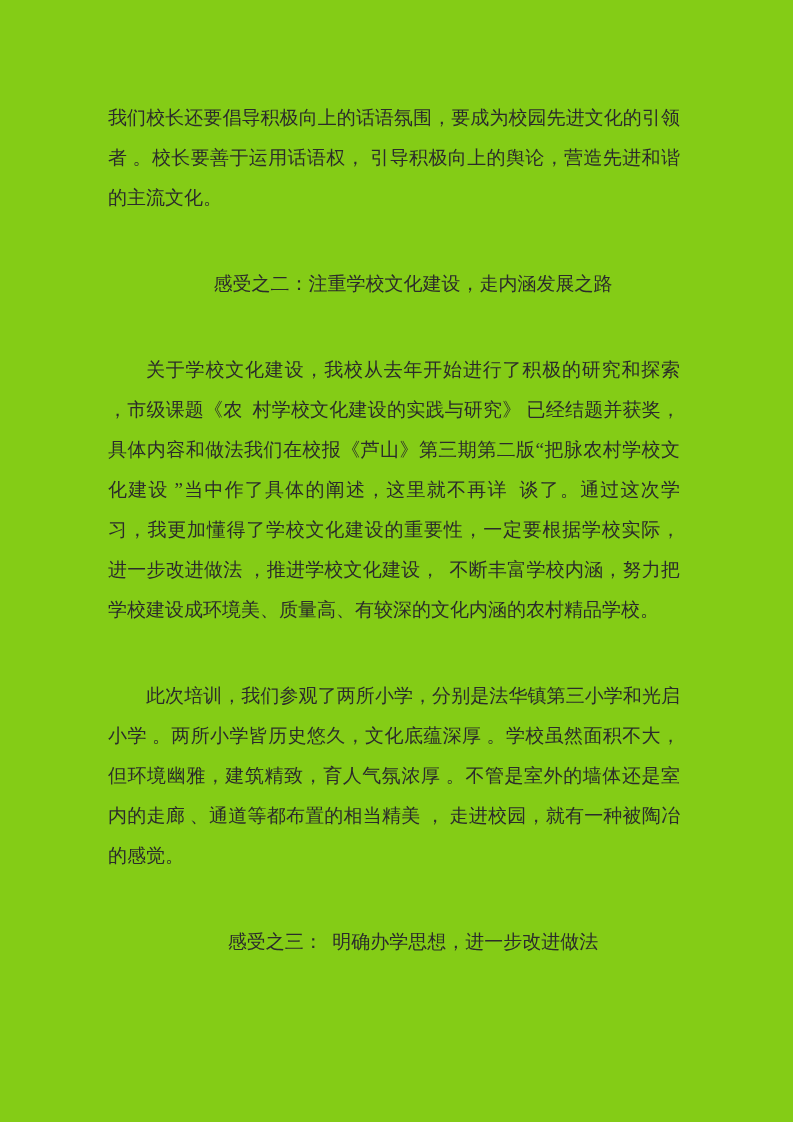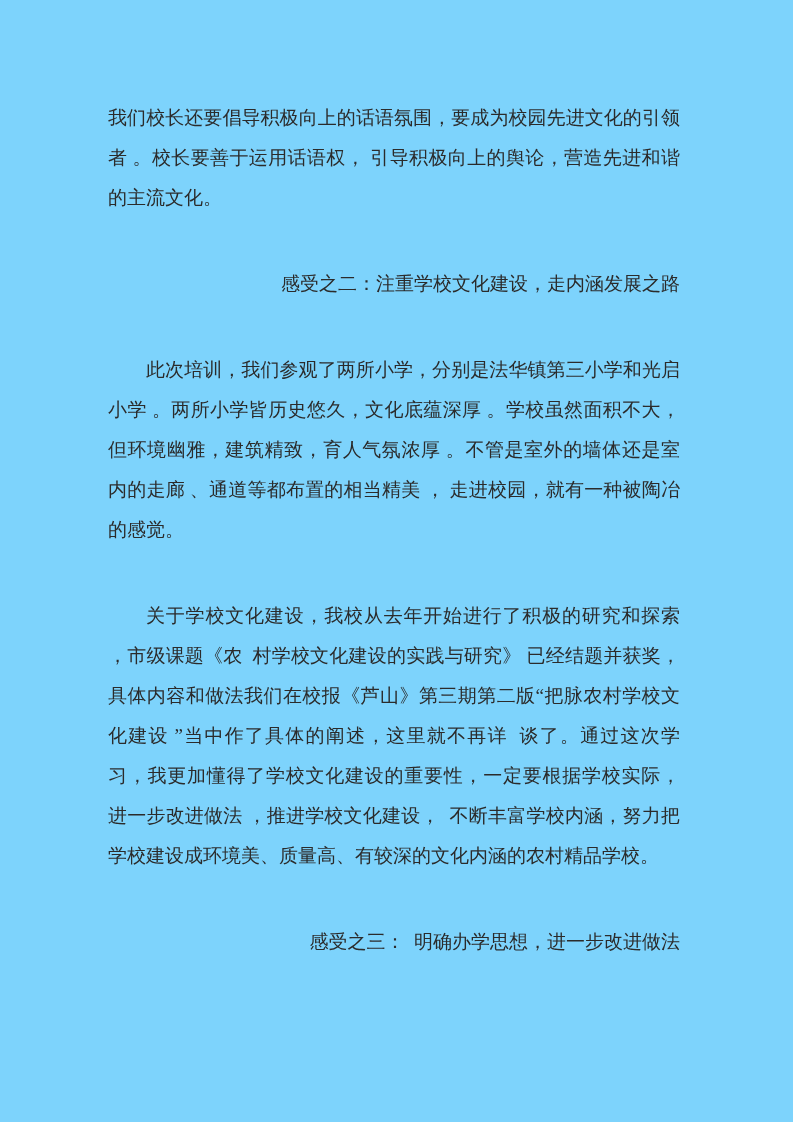--- a/index.html
+++ b/index.html
@@ -4,21 +4,21 @@
 <style>
   html, body {
     margin: 0;
     padding: 0;
     background: #ffffff;
   }
   .page {
     position: relative;
     width: 793px;
     height: 1122px;
-    background: #7dd3fc;
+    background: #84cc16;
     overflow: hidden;
     font-family: "Liberation Serif", "DejaVu Serif", serif;
   }
   .content {
     position: absolute;
     left: 108px;
     top: 98px;
     width: 572px;
   }
   .para {
@@ -28,28 +28,28 @@
     color: #2b2b2b;
     text-align: justify;
     letter-spacing: 0px;
     word-break: break-all;
     white-space: pre-wrap;
   }
   .para.indent {
     text-indent: 2em;
   }
   .para.heading {
-    text-align: right;
+    text-align: center;
     font-family: Liberation Serif, serif;
   }
 </style>
 </head>
 <body>
 
 <div class="page">
   <div class="content">
     <p class="para">我们校长还要倡导积极向上的话语氛围，要成为校园先进文化的引领者 。校长要善于运用话语权， 引导积极向上的舆论，营造先进和谐的主流文化。</p>
     <p class="para indent heading">感受之二：注重学校文化建设，走内涵发展之路</p>
+    <p class="para indent">关于学校文化建设，我校从去年开始进行了积极的研究和探索 ，市级课题《农  村学校文化建设的实践与研究》 已经结题并获奖，具体内容和做法我们在校报《芦山》第三期第二版“把脉农村学校文化建设 ”当中作了具体的阐述，这里就不再详  谈了。通过这次学习，我更加懂得了学校文化建设的重要性，一定要根据学校实际， 进一步改进做法 ，推进学校文化建设，  不断丰富学校内涵，努力把学校建设成环境美、质量高、有较深的文化内涵的农村精品学校。</p>
     <p class="para indent">此次培训，我们参观了两所小学，分别是法华镇第三小学和光启小学 。两所小学皆历史悠久，文化底蕴深厚 。学校虽然面积不大，但环境幽雅，建筑精致，育人气氛浓厚 。不管是室外的墙体还是室内的走廊 、通道等都布置的相当精美 ， 走进校园，就有一种被陶冶的感觉。</p>
-    <p class="para indent">关于学校文化建设，我校从去年开始进行了积极的研究和探索 ，市级课题《农  村学校文化建设的实践与研究》 已经结题并获奖，具体内容和做法我们在校报《芦山》第三期第二版“把脉农村学校文化建设 ”当中作了具体的阐述，这里就不再详  谈了。通过这次学习，我更加懂得了学校文化建设的重要性，一定要根据学校实际， 进一步改进做法 ，推进学校文化建设，  不断丰富学校内涵，努力把学校建设成环境美、质量高、有较深的文化内涵的农村精品学校。</p>
     <p class="para indent heading">感受之三：  明确办学思想，进一步改进做法</p>
   </div>
 </div>
 
 </body></html>

